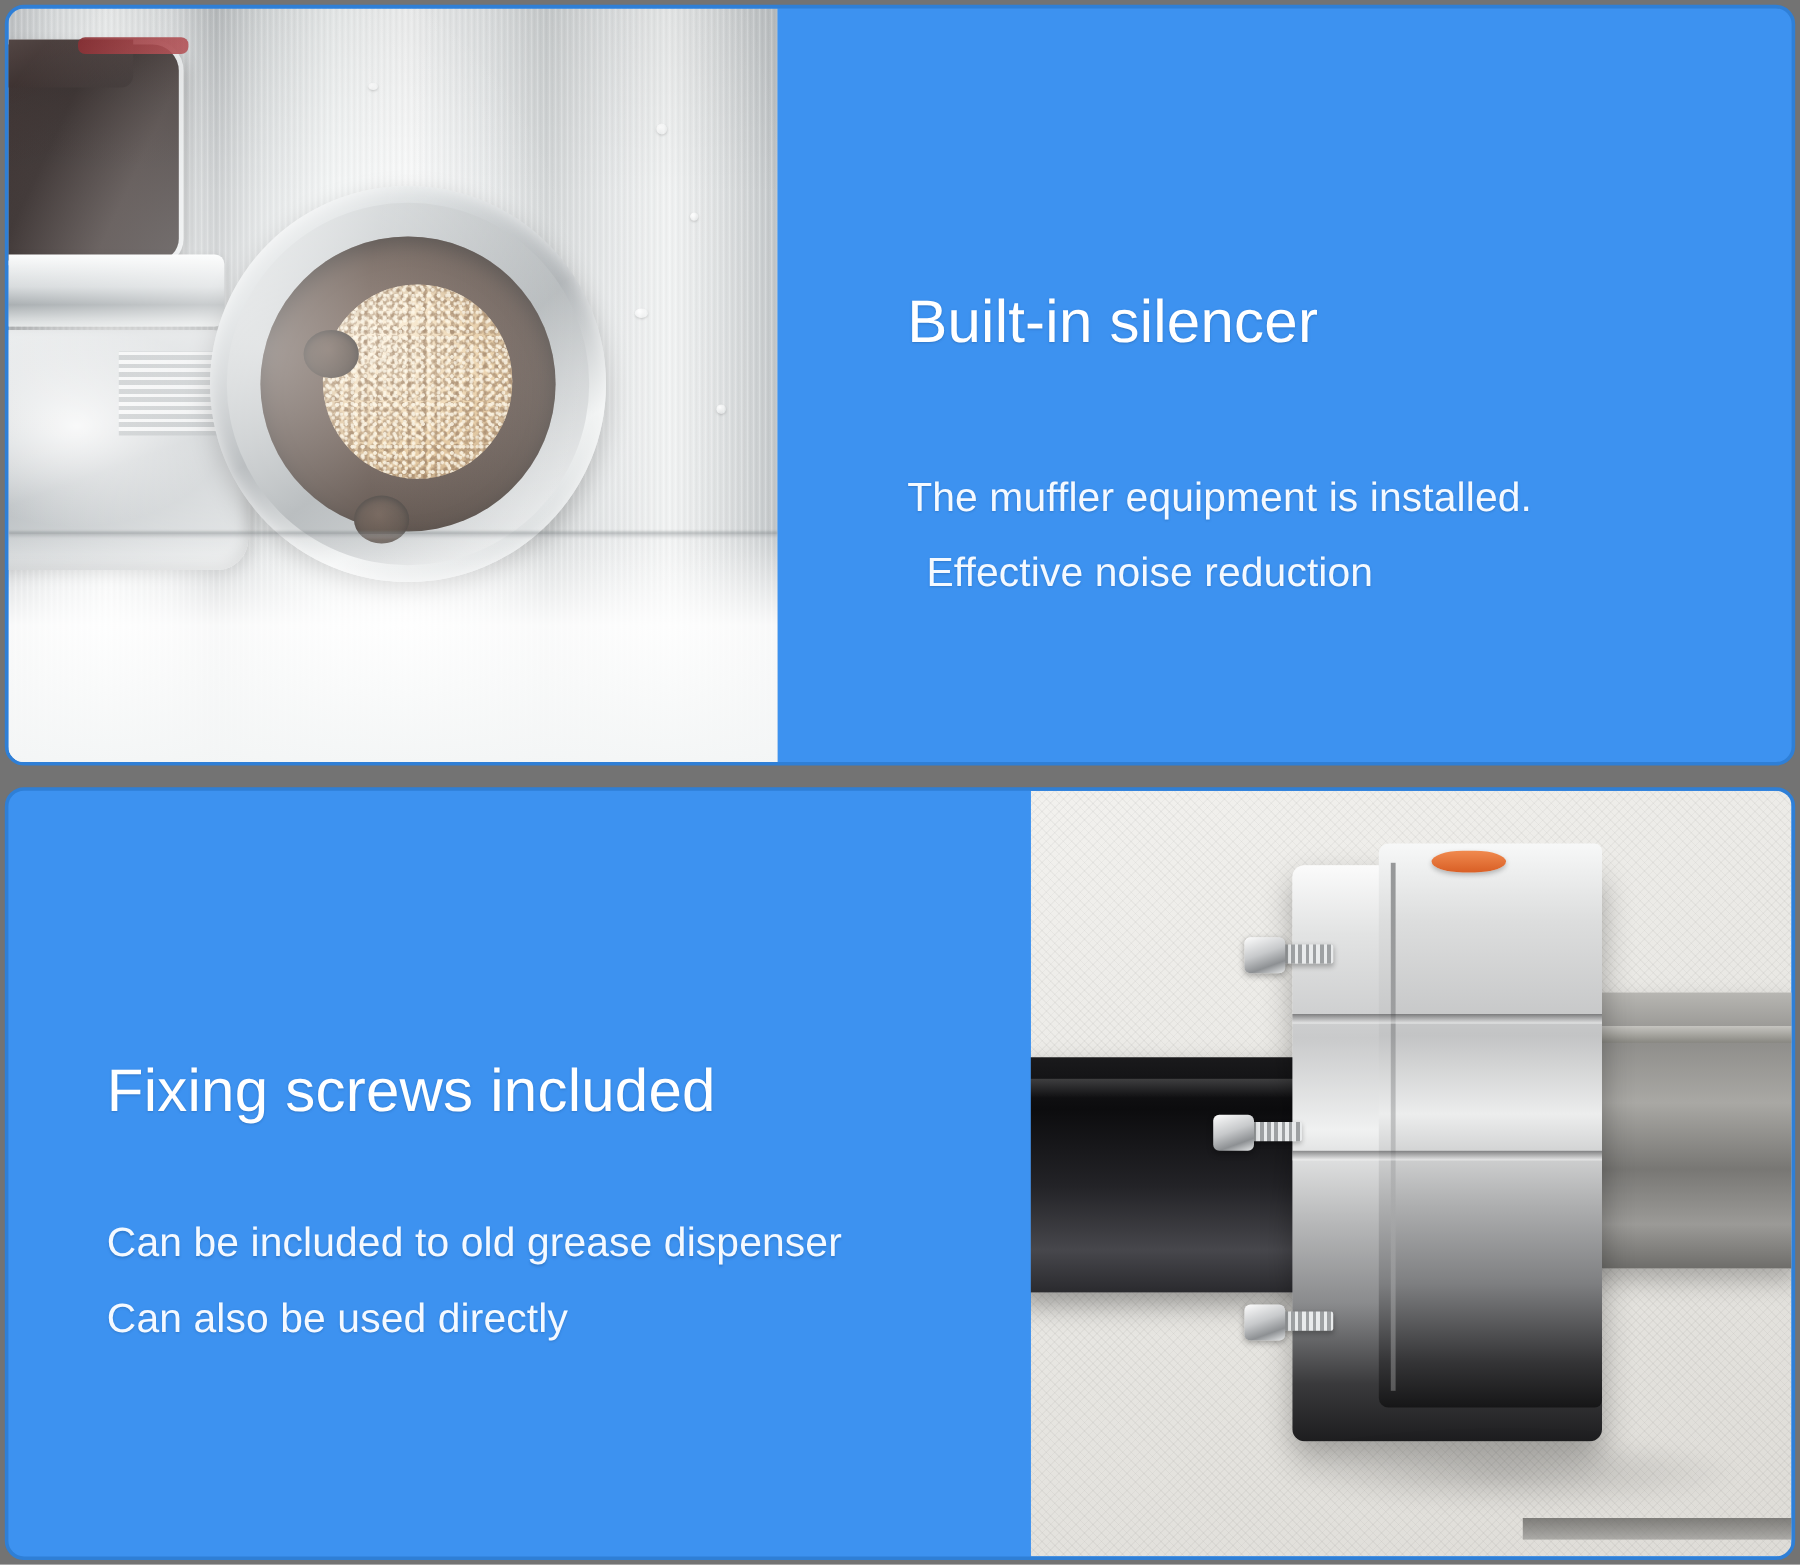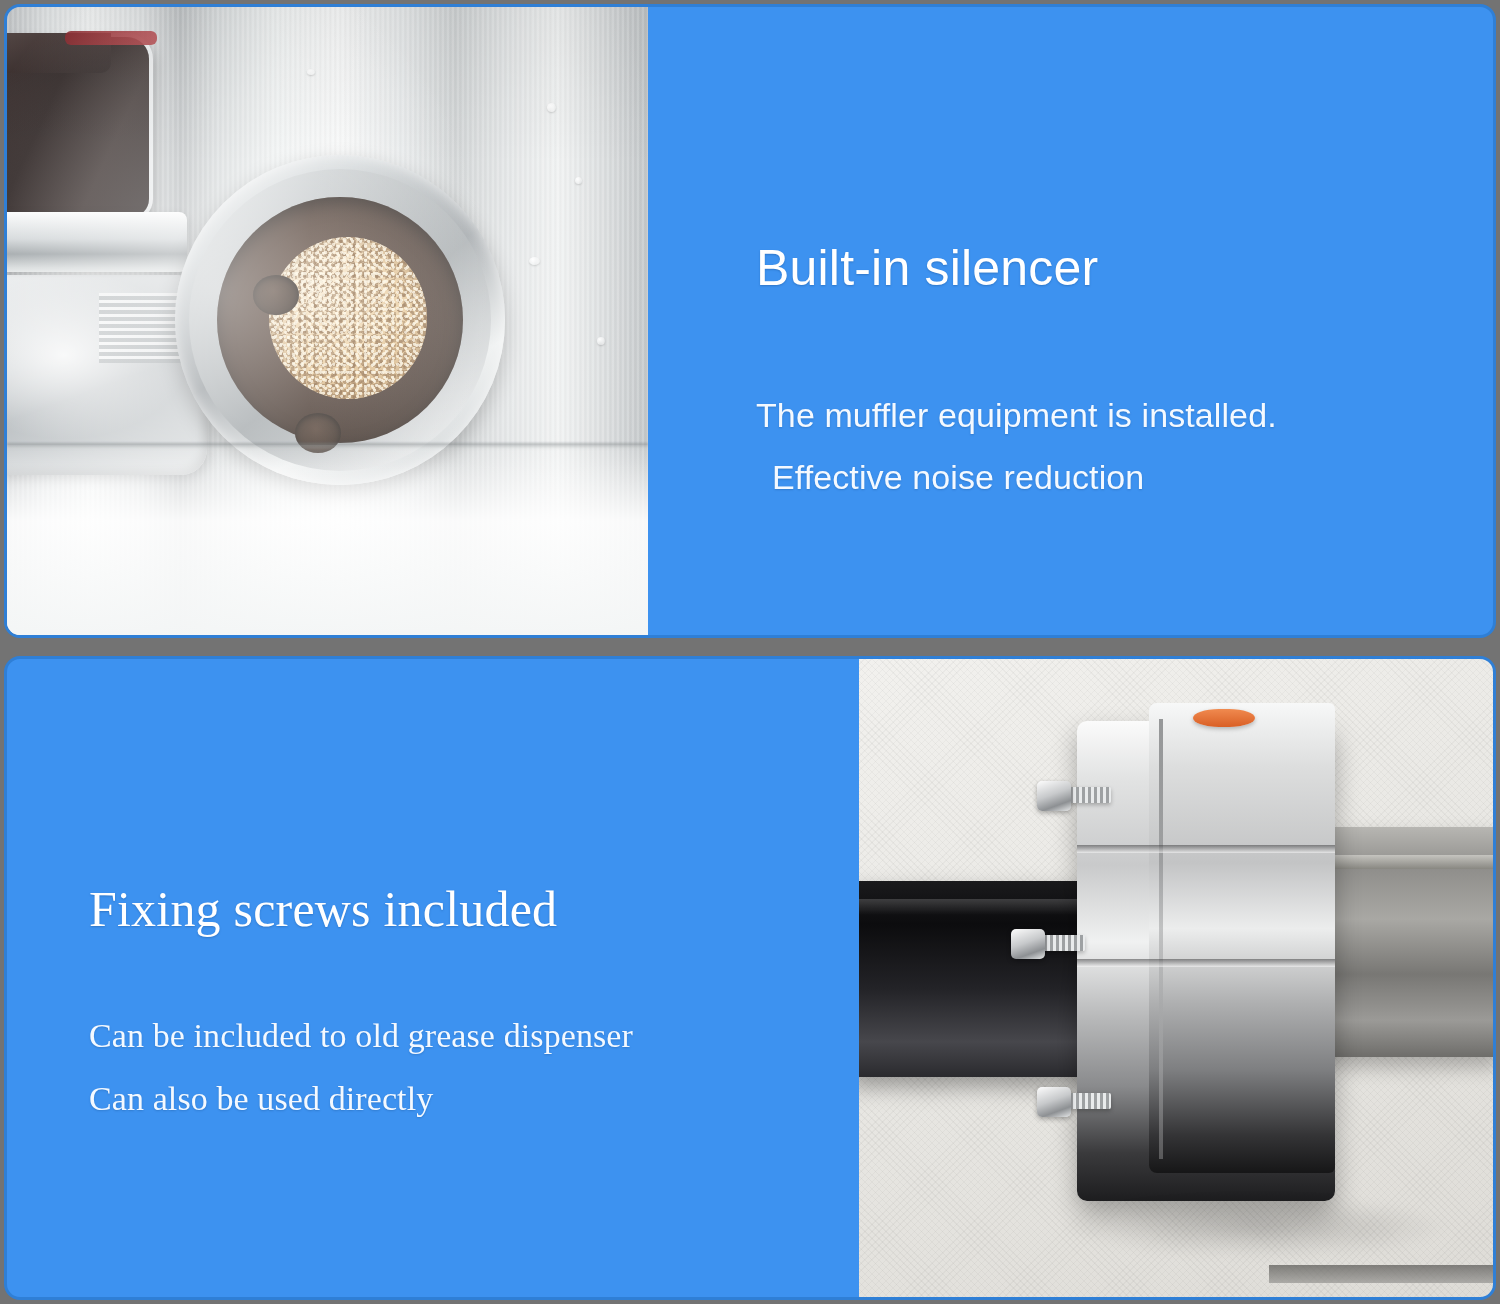--- a/index.html
+++ b/index.html
@@ -25,21 +25,21 @@
   #panel-top{left:4px;top:4px;width:1492px;height:634px;}
   
   #panel-bottom{left:4px;top:656px;width:1492px;height:644px;}
 
   .photo{position:absolute;top:0;bottom:0;overflow:hidden;}
   #photo-silencer{left:0;width:641px;}
   #photo-coupling{right:0;width:634px;}
 
   .copy{position:absolute;top:0;bottom:0;}
   #copy-top{left:641px;right:0;}
-  #copy-bottom{left:0;width:858px;font-family:Liberation Serif, serif;}
+  #copy-bottom{left:0;width:858px;}
 
   .headline{
     position:absolute;
     color:#ffffff;
     font-size:50px;
     font-weight:400;
     letter-spacing:.2px;
     white-space:nowrap;
     text-shadow:0 1px 2px rgba(20,70,130,.35);
   }

